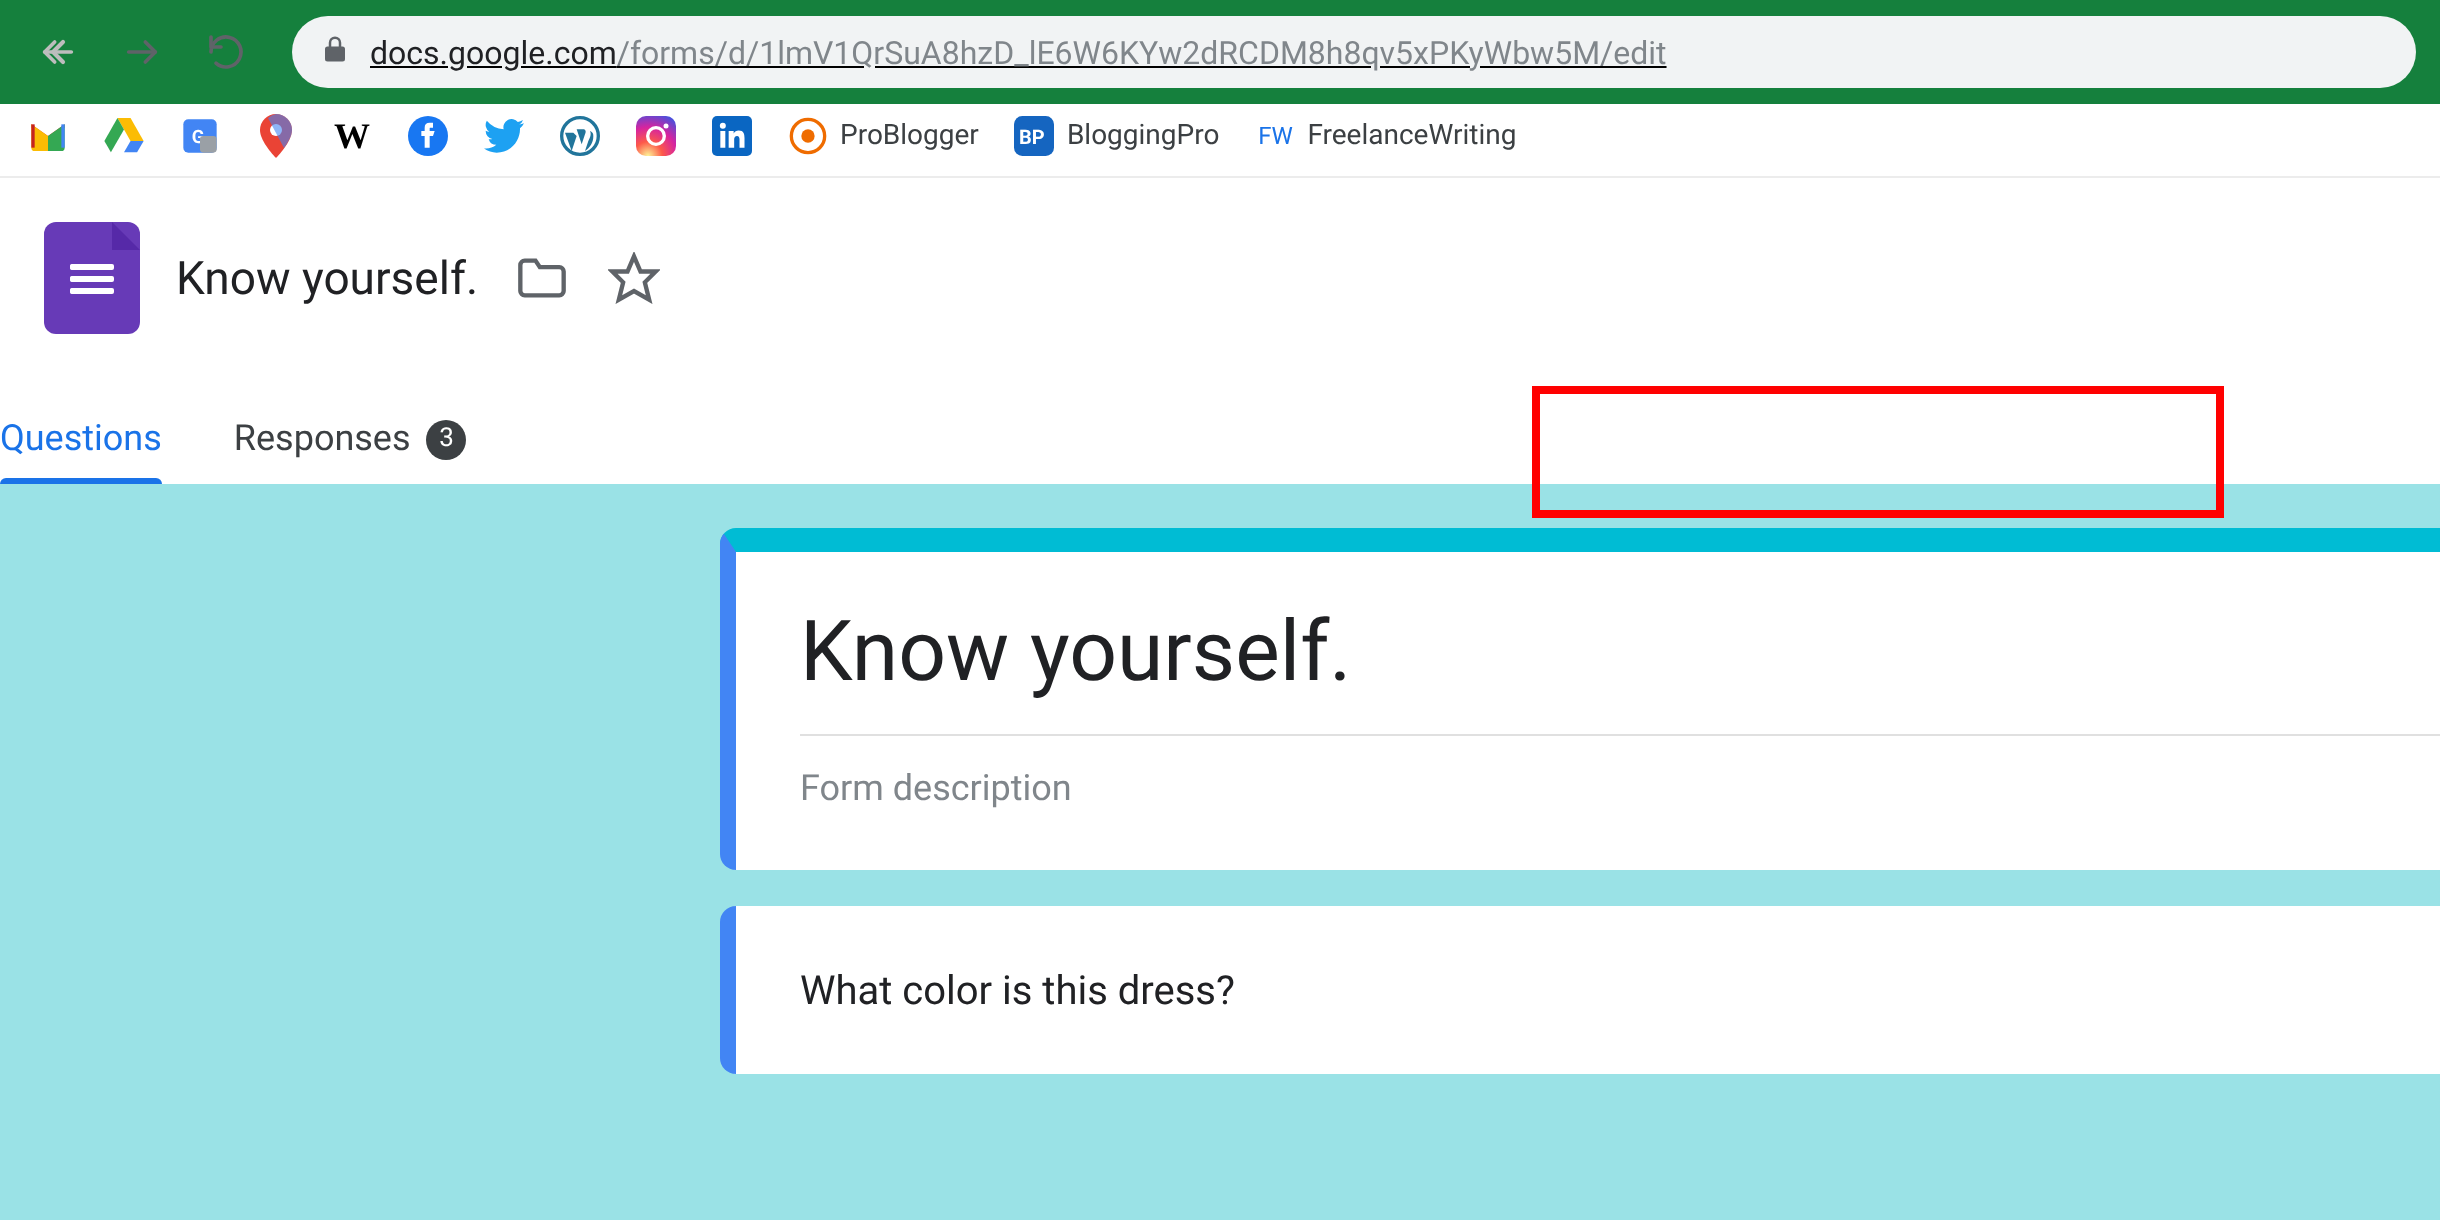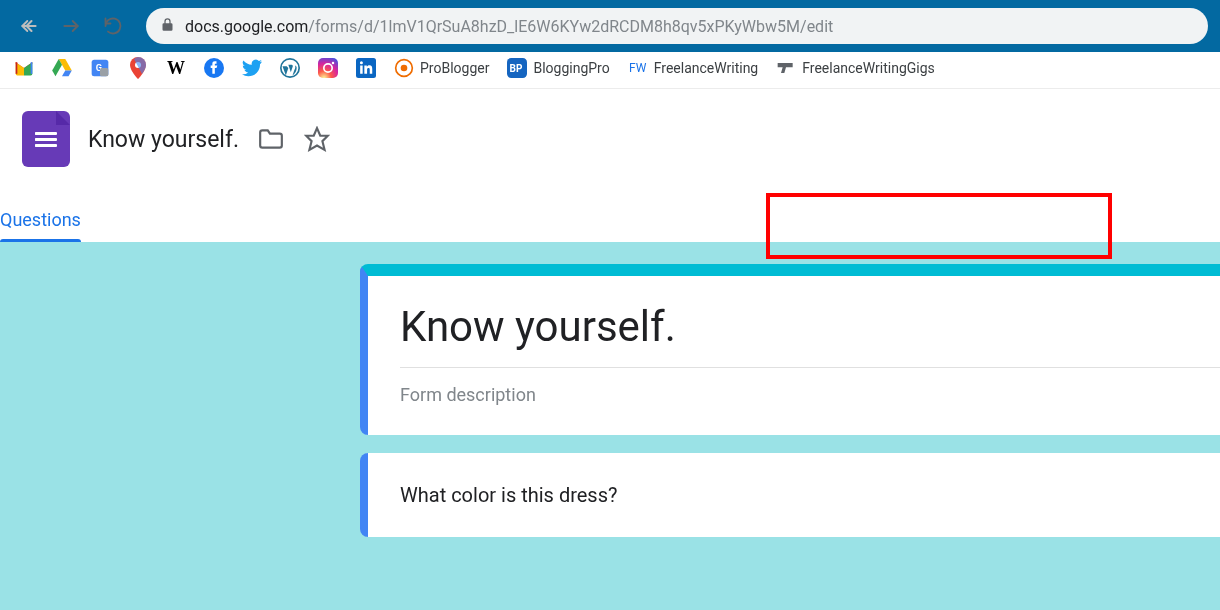--- a/index.html
+++ b/index.html
@@ -10,21 +10,22 @@
     overflow: hidden;
     background: #fff;
   }
 
   
   .browser-bar {
     display: flex;
     align-items: center;
     padding: 8px 12px;
     gap: 8px;
-    background: #0369a1;
+    background: #15803d;
+    text-decoration: underline;
   }
   .nav-btn {
     width: 34px; height: 34px;
     display: flex; align-items: center; justify-content: center;
     color: #5f6368;
     border-radius: 50%;
   }
   .nav-btn.disabled { color: #bdbdbd; }
   .addr-bar {
     flex: 1;
@@ -333,28 +334,20 @@
           <rect width="24" height="24" rx="5" fill="#1565c0"></rect>
           <text x="3" y="17" font-size="12" fill="#fff" font-weight="bold">BP</text>
         </svg>
     </span>
     <span>BloggingPro</span>
   </div>
   <div class="bm">
     <span class="ico" style="color:#1a73e8;font-weight:normal;font-size:12px">FW</span>
     <span>FreelanceWriting</span>
   </div>
-  <div class="bm">
-    <span class="ico">
-      <svg width="20" height="14" viewBox="0 0 24 16" fill="#5f6368">
-          <path d="M2 2h18v5h-8l-2 7H6l2-7H2z"></path>
-        </svg>
-    </span>
-    <span>FreelanceWritingGigs</span>
-  </div>
 </div>
 
 <div class="forms-header">
   <div class="forms-logo">
     <div class="forms-logo-lines">
         <div></div>
         <div></div>
         <div></div>
       </div>
   </div>
@@ -369,20 +362,24 @@
         <polygon points="12 2 15 9 22 9 17 14 19 22 12 18 5 22 7 14 2 9 9 9"></polygon>
       </svg>
   </div>
 </div>
 
 <div class="tabs-row">
   <div class="tabs">
     <div class="tab active">
       <span>Questions</span>
     </div>
+    <div class="tab">
+      <span>Responses</span>
+      <span class="badge">3</span>
+    </div>
   </div>
   <div class="tabs-highlight"></div>
 </div>
 
 <div class="canvas">
   <div class="form-card">
     <div class="form-title">Know yourself.</div>
     <div class="form-desc">Form description</div>
   </div>
   <div class="question-card">

